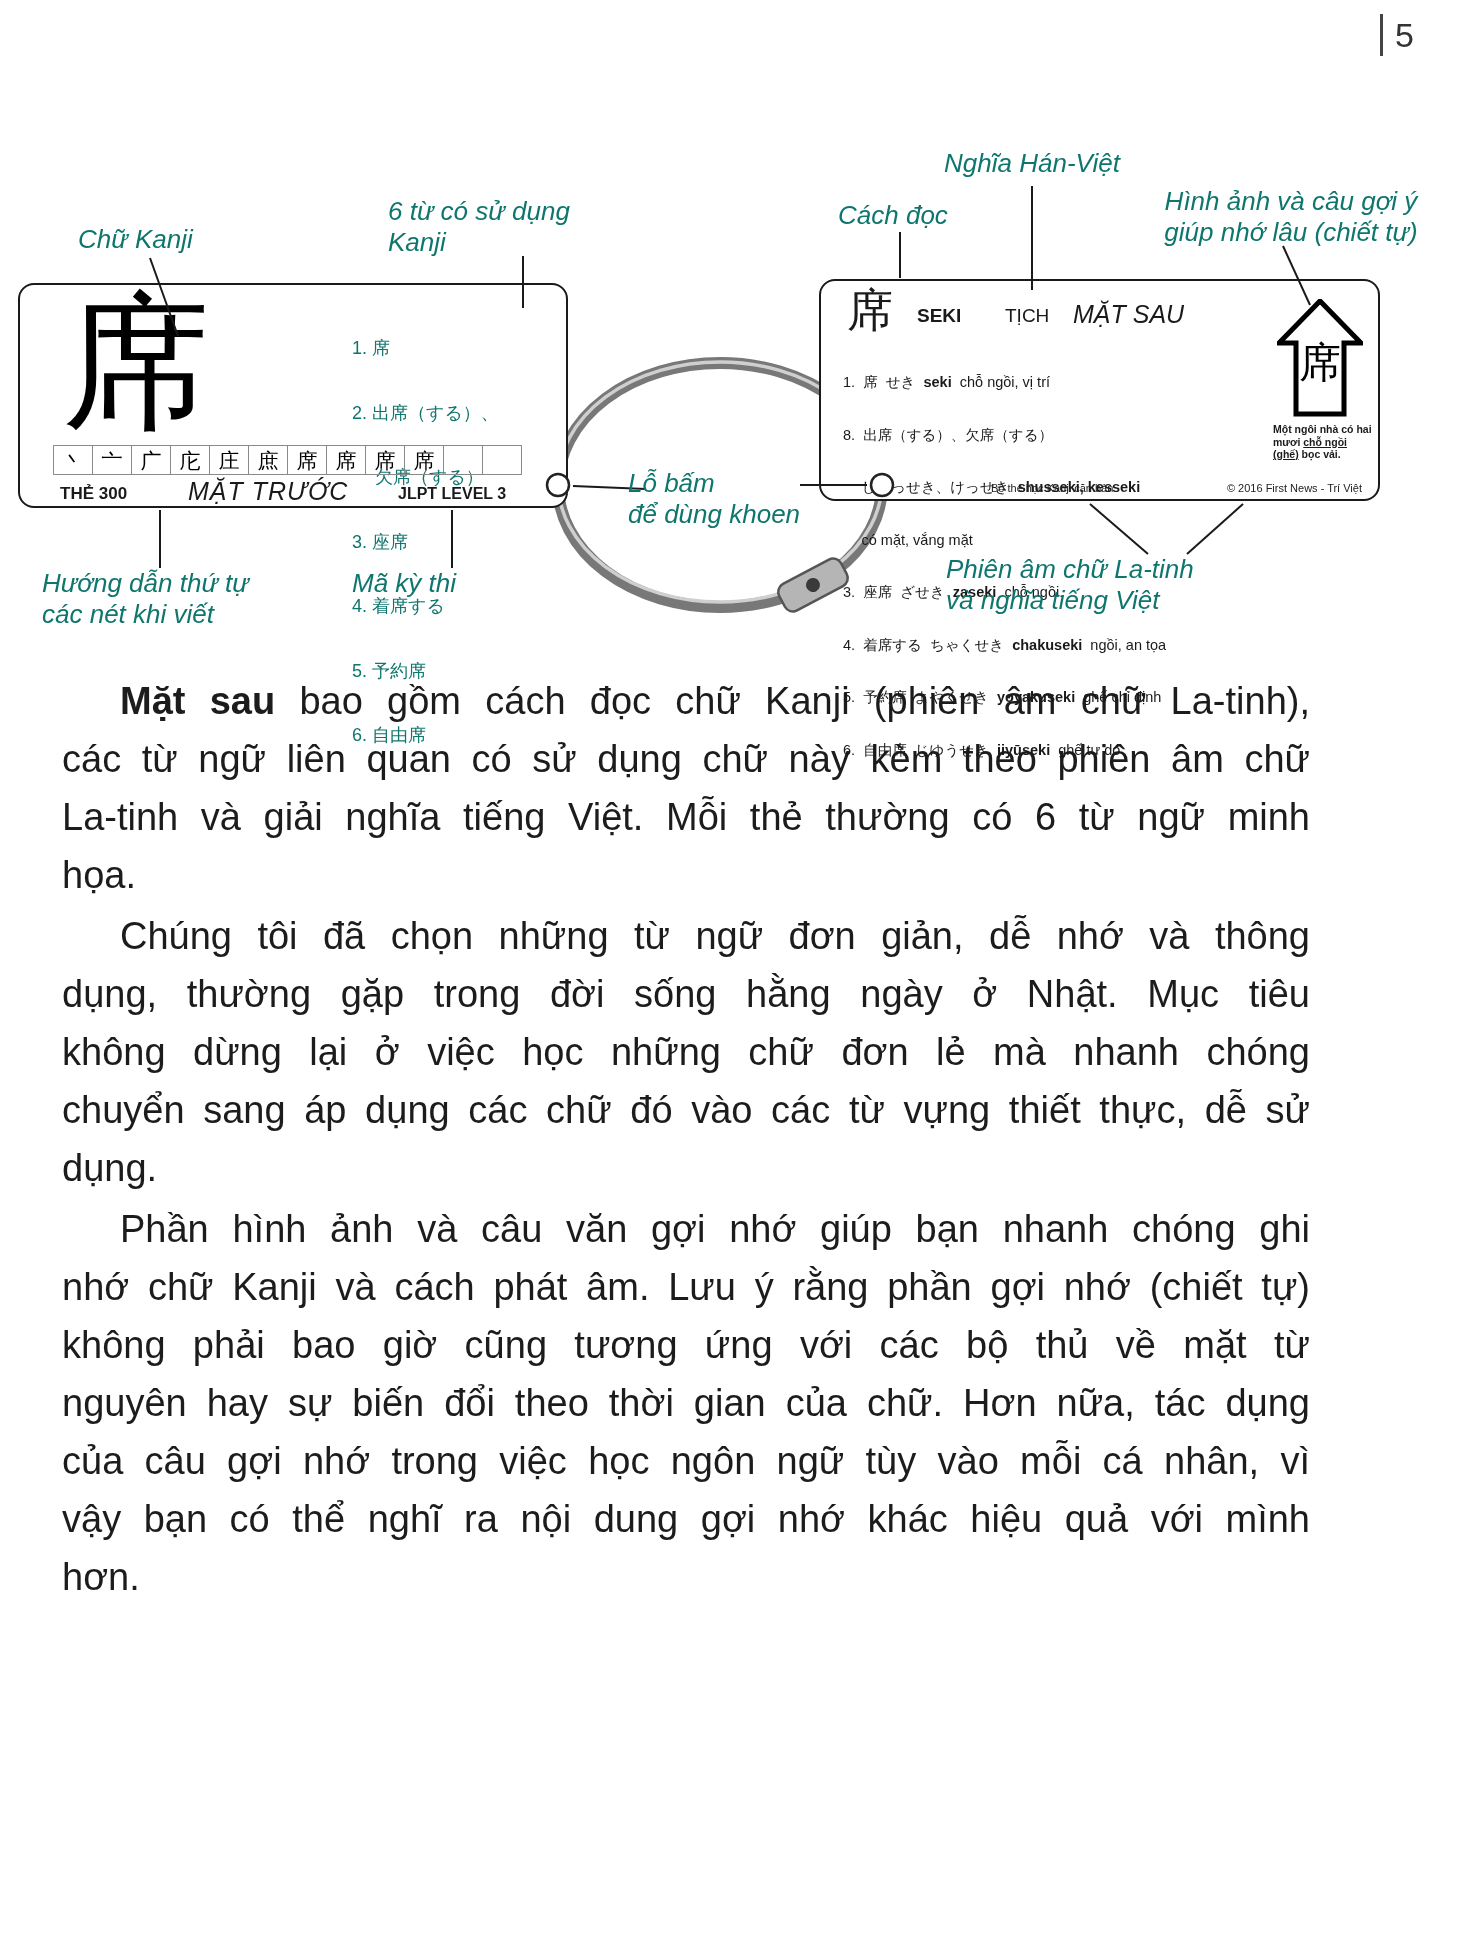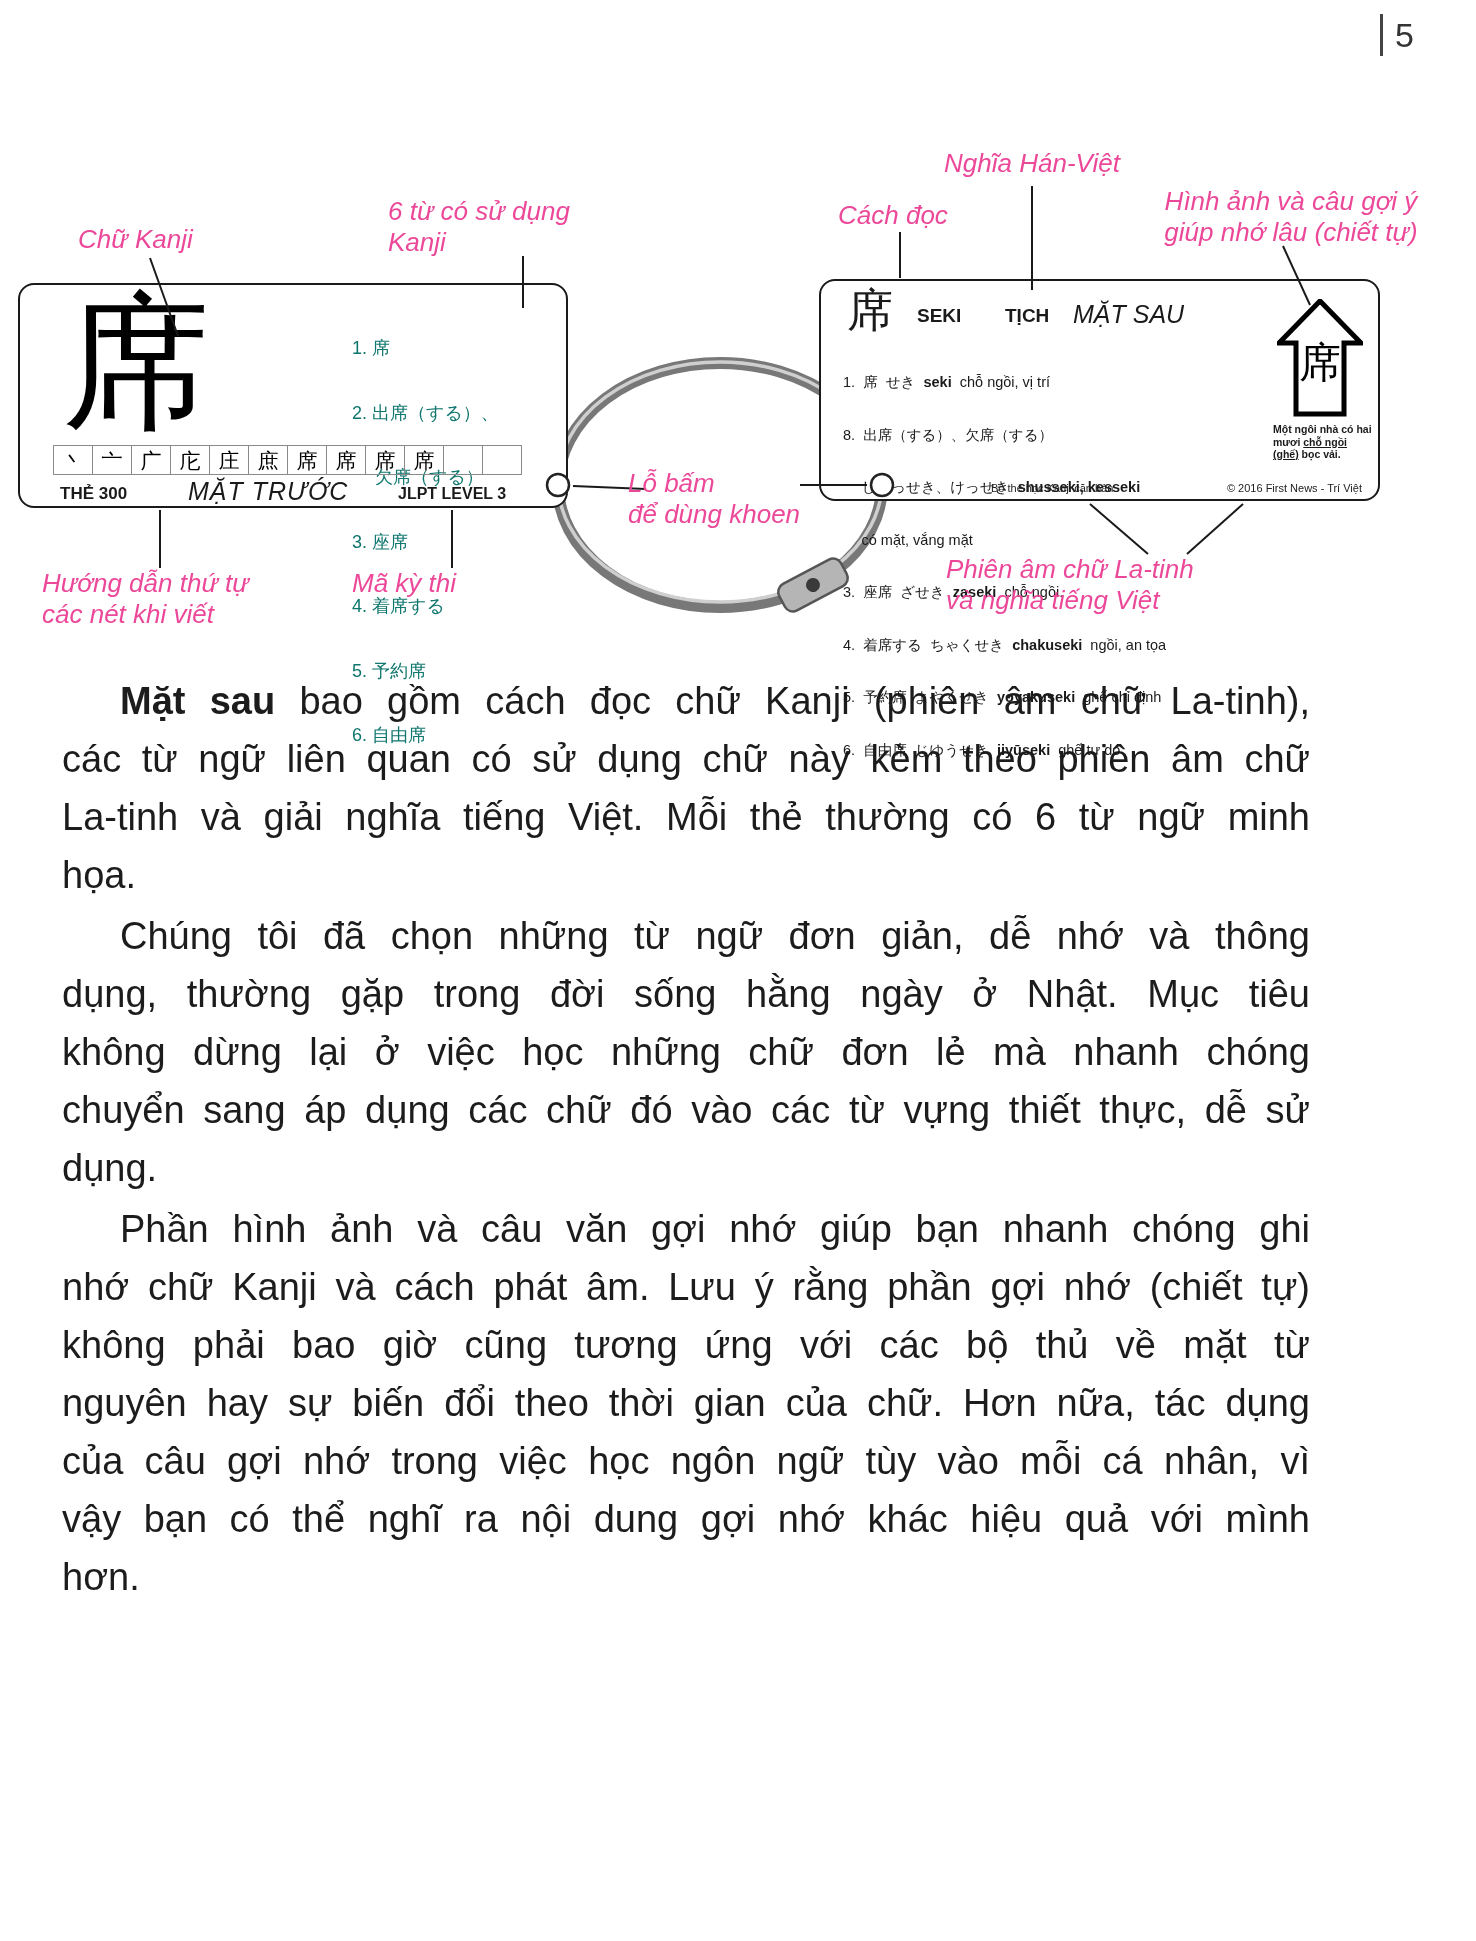--- a/index.html
+++ b/index.html
@@ -46,33 +46,33 @@
     text-align:center; font-size:21px; line-height:30px;
     font-family:"DejaVu Serif", serif; color:#000; box-sizing:border-box;
   }
   .fc-cardno{position:absolute; left:40px; top:199px; font-weight:bold; font-size:17px;}
   .fc-side{position:absolute; left:168px; top:192px; font-style:italic; font-size:25px; letter-spacing:1px;}
   .fc-level{position:absolute; left:378px; top:200px; font-weight:bold; font-size:16px;}
 
   
   .bk-kanji{position:absolute; left:26px; top:4px; font-size:46px; line-height:50px; font-family:"DejaVu Serif", serif;}
   .bk-seki{position:absolute; left:96px; top:24px; font-size:19px; font-weight:bold;}
-  .bk-tich{position:absolute; left:184px; top:24px; font-size:19px; font-weight:bold;}
+  .bk-tich{position:absolute; left:184px; top:24px; font-size:19px; font-weight:normal;}
   .bk-matsau{position:absolute; left:252px; top:19px; font-size:25px; font-style:italic;}
   .bk-list{position:absolute; left:22px; top:58px; width:430px; font-size:14.5px; line-height:17.5px; white-space:pre;}
   .bk-list b{font-weight:bold;}
   .bk-house{position:absolute; left:456px; top:18px;}
   .bk-caption{position:absolute; left:452px; top:142px; width:102px; font-size:10.5px; line-height:12.5px; font-weight:bold;}
   .bk-caption .u{text-decoration:underline;}
   .bk-footer-left{position:absolute; left:170px; top:201px; font-size:11px; color:#222;}
   .bk-footer-right{position:absolute; right:16px; top:201px; font-size:11px; color:#222;}
 
   
   .callout{
-    position:absolute; z-index:5; font-style:italic; font-size:26px; line-height:31px; color:#ec4899;
+    position:absolute; z-index:5; font-style:italic; font-size:26px; line-height:31px; color:#0f766e;
   }
   .lbl-hanviet{left:920px; top:8px; width:224px; text-align:center;}
   .lbl-image{left:1135px; top:46px; width:312px; text-align:center;}
   .lbl-words{left:388px; top:56px;}
   .lbl-reading{left:838px; top:60px;}
   .lbl-kanji{left:78px; top:84px;}
   .lbl-hole{left:628px; top:328px; width:196px; }
   .lbl-stroke{left:42px; top:428px;}
   .lbl-exam{left:352px; top:428px;}
   .lbl-romaji{left:946px; top:414px;}

